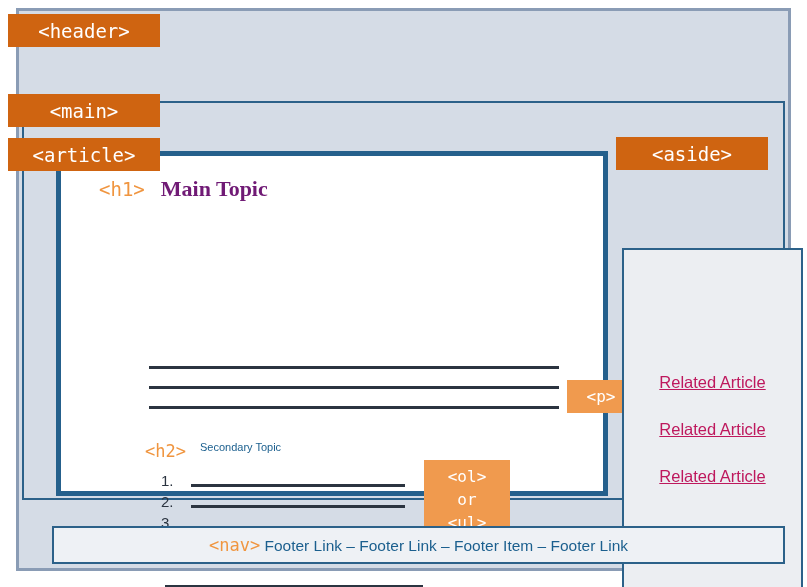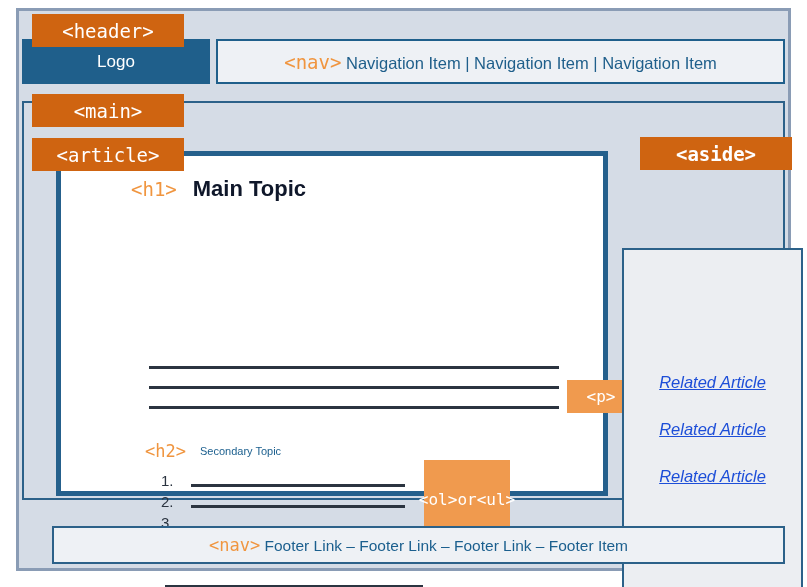--- a/index.html
+++ b/index.html
@@ -95,35 +95,35 @@
     border: 5px solid #25608c;
     box-sizing: border-box;
   }
 
   .h1-row {
     position: absolute;
     left: 38px;
     top: 20px;
     display: flex;
     align-items: baseline;
-    margin-left: 32px;
   }
   .tag-inline {
     font-family: "DejaVu Sans Mono", "Liberation Mono", monospace;
     color: #f0953f;
     font-size: 19px;
   }
   .tag-inline.small {
     font-size: 17px;
   }
   .h1-text {
     margin-left: 16px;
     font-size: 22px;
     font-weight: bold;
-    color: #0f172a;
+    color: #701a75;
+    font-family: Liberation Serif, serif;
   }
 
   .para-lines {
     position: absolute;
     left: 88px;
     top: 210px;
     width: 410px;
   }
   .para-line {
     height: 0;
@@ -143,21 +143,21 @@
     font-family: "DejaVu Sans Mono", "Liberation Mono", monospace;
     font-size: 16px;
     display: flex;
     align-items: center;
     justify-content: center;
   }
 
   .h2-row {
     position: absolute;
     display: flex;
-    align-items: center;
+    align-items: flex-start;
   }
   .h2-row.one { left: 84px; top: 285px; }
   .h2-row.two { left: 84px; top: 391px; }
   .h2-text {
     margin-left: 14px;
     font-size: 11px;
     color: #1b5f8e;
   }
 
   .list-block {
@@ -190,21 +190,21 @@
     position: absolute;
     left: 363px;
     top: 304px;
     width: 86px;
     height: 79px;
     background: #f09a4e;
     color: #ffffff;
     font-family: "DejaVu Sans Mono", "Liberation Mono", monospace;
     font-size: 16px;
     display: flex;
-    flex-direction: row;
+    flex-direction: column;
     align-items: center;
     justify-content: center;
     line-height: 1.45;
   }
 
   .mini-table {
     position: absolute;
     left: 104px;
     top: 429px;
     width: 258px;
@@ -232,25 +232,24 @@
   .aside-links {
     position: absolute;
     left: 0;
     top: 123px;
     width: 100%;
   }
   .related-link {
     display: block;
     text-align: center;
     font-size: 16.5px;
-    color: #1d4ed8;
+    color: #be185d;
     text-decoration: underline;
     margin-bottom: 28px;
     cursor: pointer;
-    font-style: italic;
   }
   .related-link:last-child { margin-bottom: 0; }
 
   
   .footer-region {
     position: absolute;
     left: 52px;
     top: 526px;
     width: 733px;
     height: 38px;
@@ -271,46 +270,34 @@
   .tag-label {
     position: absolute;
     background: #cf6411;
     color: #ffffff;
     font-family: "DejaVu Sans Mono", "Liberation Mono", monospace;
     font-size: 19px;
     display: flex;
     align-items: center;
     justify-content: center;
     z-index: 20;
-    margin-left: 24px;
   }
   .tag-header  { left: 8px;   top: 14px;  width: 152px; height: 33px; }
   .tag-main    { left: 8px;   top: 94px;  width: 152px; height: 33px; }
   .tag-article { left: 8px;   top: 138px; width: 152px; height: 33px; }
-  .tag-aside   { left: 616px; top: 137px; width: 152px; height: 33px; font-weight: bold; }
+  .tag-aside   { left: 616px; top: 137px; width: 152px; height: 33px; }
   .tag-footer  { left: 8px;   top: 511px; width: 152px; height: 33px; }
 </style>
 </head>
 <body>
 
 <div id="page">
 
   <div class="outer-frame"></div>
 
-  <div class="header-region">
-    <div class="logo-block">
-      <span>Logo</span>
-    </div>
-    <div class="nav-block">
-      <span class="nav-inner">
-        <span class="tag-inline">&lt;nav&gt;</span>
-        <span>Navigation Item | Navigation Item | Navigation Item</span>
-      </span>
-    </div>
-  </div>
 
   <div class="main-region">
 
     <div class="article-box">
 
       <div class="h1-row">
         <span class="tag-inline">&lt;h1&gt;</span>
         <span class="h1-text">Main Topic</span>
       </div>
 
@@ -370,21 +357,21 @@
         <a class="related-link">Related Article</a>
         <a class="related-link">Related Article</a>
         <a class="related-link">Related Article</a>
       </div>
     </div>
   </div>
 
   <div class="footer-region">
     <span class="footer-inner">
       <span class="tag-inline small">&lt;nav&gt;</span>
-      <span>Footer Link – Footer Link – Footer Link – Footer Item</span>
+      <span>Footer Link – Footer Link – Footer Item – Footer Link</span>
     </span>
   </div>
 
   <div class="tag-label tag-header">&lt;header&gt;</div>
   <div class="tag-label tag-article">&lt;article&gt;</div>
   <div class="tag-label tag-main">&lt;main&gt;</div>
   <div class="tag-label tag-aside">&lt;aside&gt;</div>
 
 </div>
 

